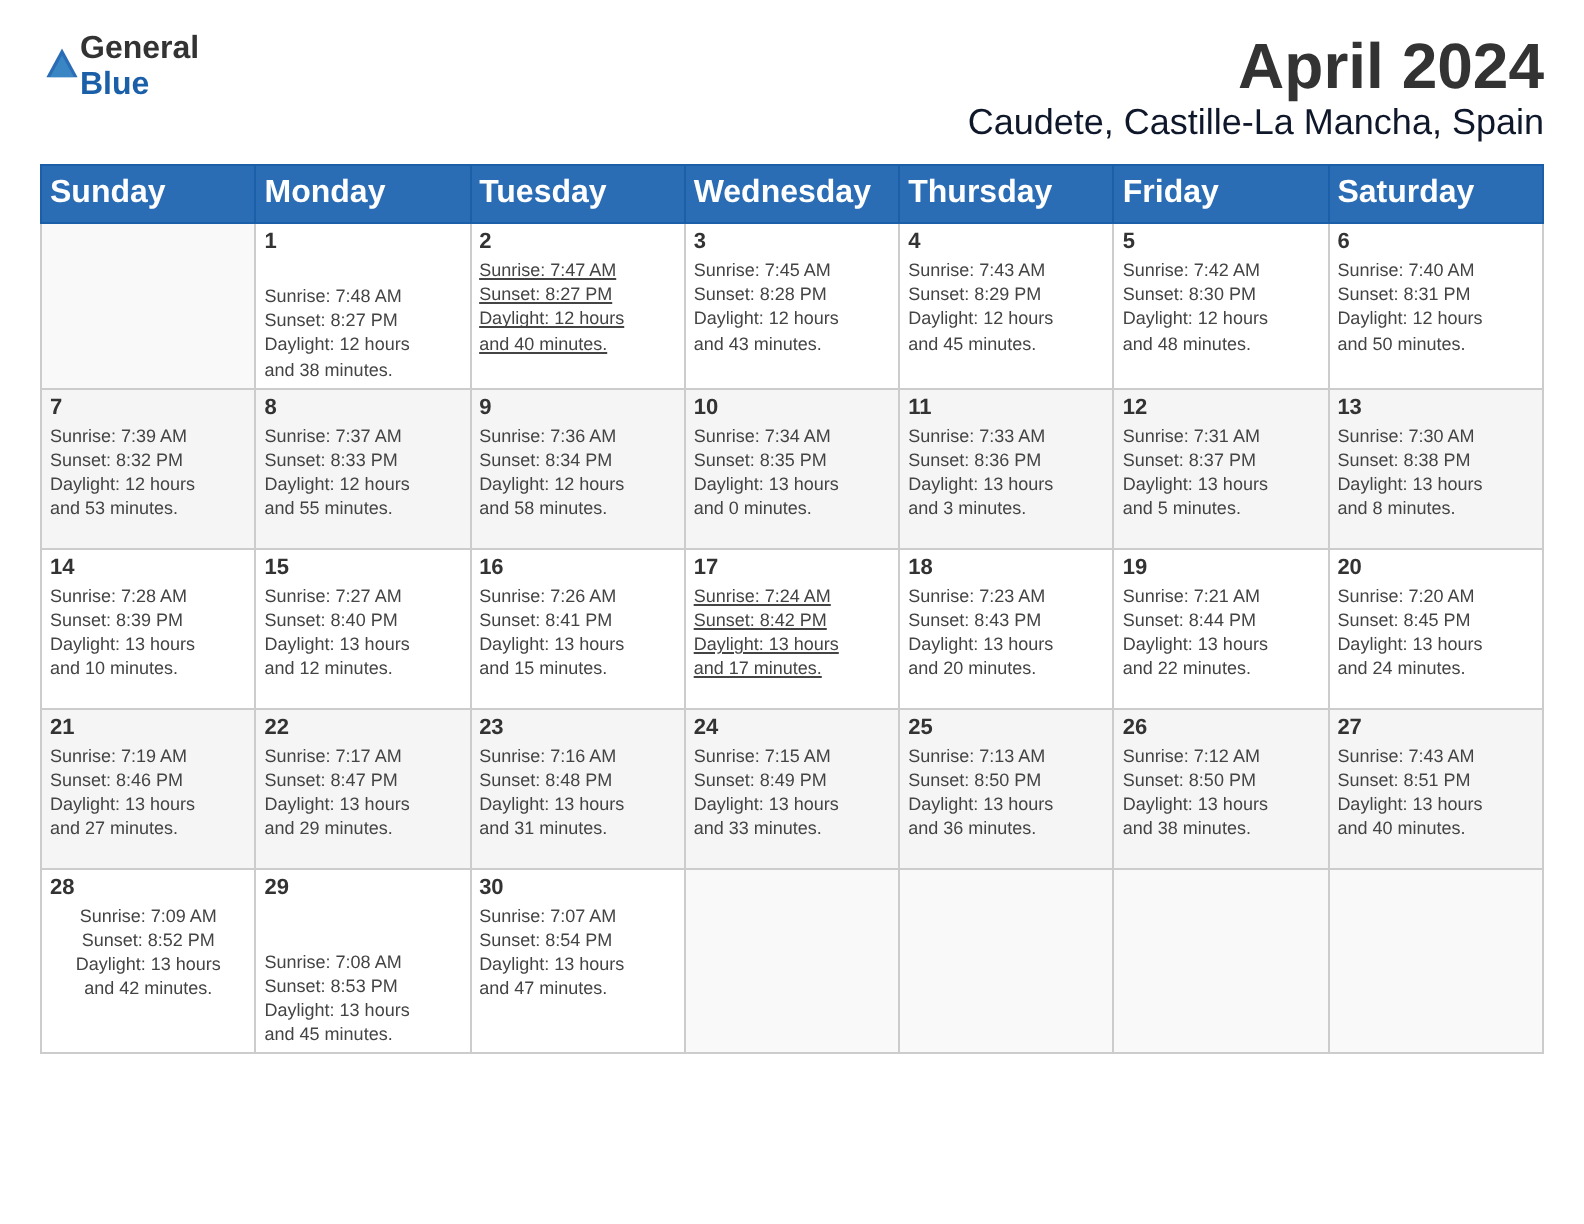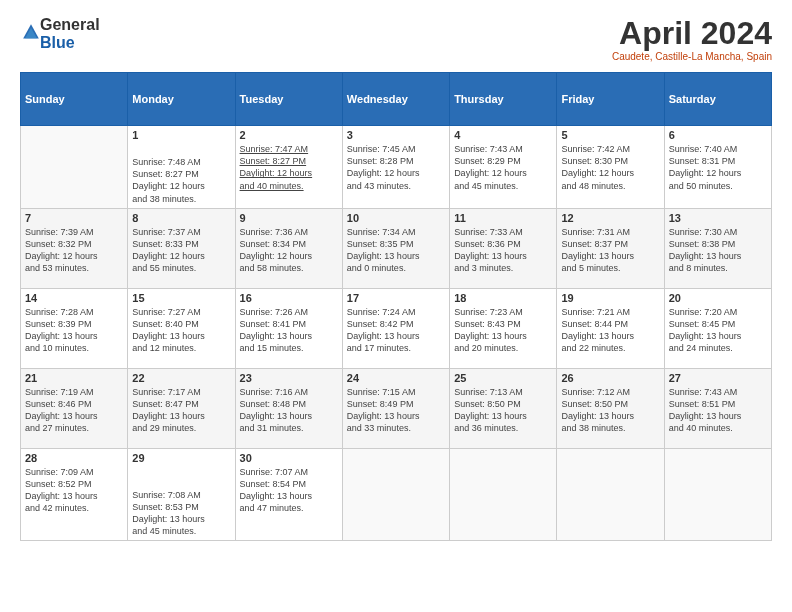--- a/index.html
+++ b/index.html
@@ -50,34 +50,34 @@
     .title-block {
       text-align: right;
     }
     .month-title {
       font-size: 32px;
       font-weight: bold;
       color: #333;
       line-height: 1.1;
     }
     .subtitle {
-      font-size: 10px;
-      color: #c2410c;
+      font-size: 18px;
+      color: #0f172a;
     }
     .calendar {
       width: 100%;
       border-collapse: collapse;
       table-layout: fixed;
     }
     .calendar thead th {
       background: #2a6db5;
       color: #fff;
-      font-size: 11px;
-      font-weight: bold;
-      padding: 20px 4px;
+      font-size: 16px;
+      font-weight: bold;
+      padding: 5px 4px;
       border: 1px solid #1a5fa8;
       text-align: left;
     }
     .calendar tbody td {
       border: 1px solid #ccc;
       vertical-align: top;
       padding: 3px 4px;
       font-size: 9.5px;
       color: #333;
       height: 80px;
@@ -251,21 +251,21 @@
           </td>
           <td>
             <span class="day-number">16</span>
             <div class="day-info" style="white-space: pre-line;">Sunrise: 7:26 AM
 Sunset: 8:41 PM
 Daylight: 13 hours
 and 15 minutes.</div>
           </td>
           <td>
             <span class="day-number">17</span>
-            <div class="day-info" style="white-space: pre-line;">Sunrise: 7:24 AM
+            <div class="day-info" style="white-space: pre-line; text-decoration: underline;">Sunrise: 7:24 AM
 Sunset: 8:42 PM
 Daylight: 13 hours
 and 17 minutes.</div>
           </td>
           <td>
             <span class="day-number">18</span>
             <div class="day-info" style="white-space: pre-line;">Sunrise: 7:23 AM
 Sunset: 8:43 PM
 Daylight: 13 hours
 and 20 minutes.</div>
@@ -332,21 +332,21 @@
             <span class="day-number">27</span>
             <div class="day-info" style="white-space: pre-line;">Sunrise: 7:43 AM
 Sunset: 8:51 PM
 Daylight: 13 hours
 and 40 minutes.</div>
           </td>
         </tr>
         <tr>
           <td>
             <span class="day-number">28</span>
-            <div class="day-info" style="white-space: pre-line;">Sunrise: 7:09 AM
+            <div class="day-info" style="white-space: pre-line; text-align: center;">Sunrise: 7:09 AM
 Sunset: 8:52 PM
 Daylight: 13 hours
 and 42 minutes.</div>
           </td>
           <td>
             <span class="day-number">29</span>
             <div class="day-info" style="white-space: pre-line; margin-top: 25px;">Sunrise: 7:08 AM
 Sunset: 8:53 PM
 Daylight: 13 hours
 and 45 minutes.</div>

